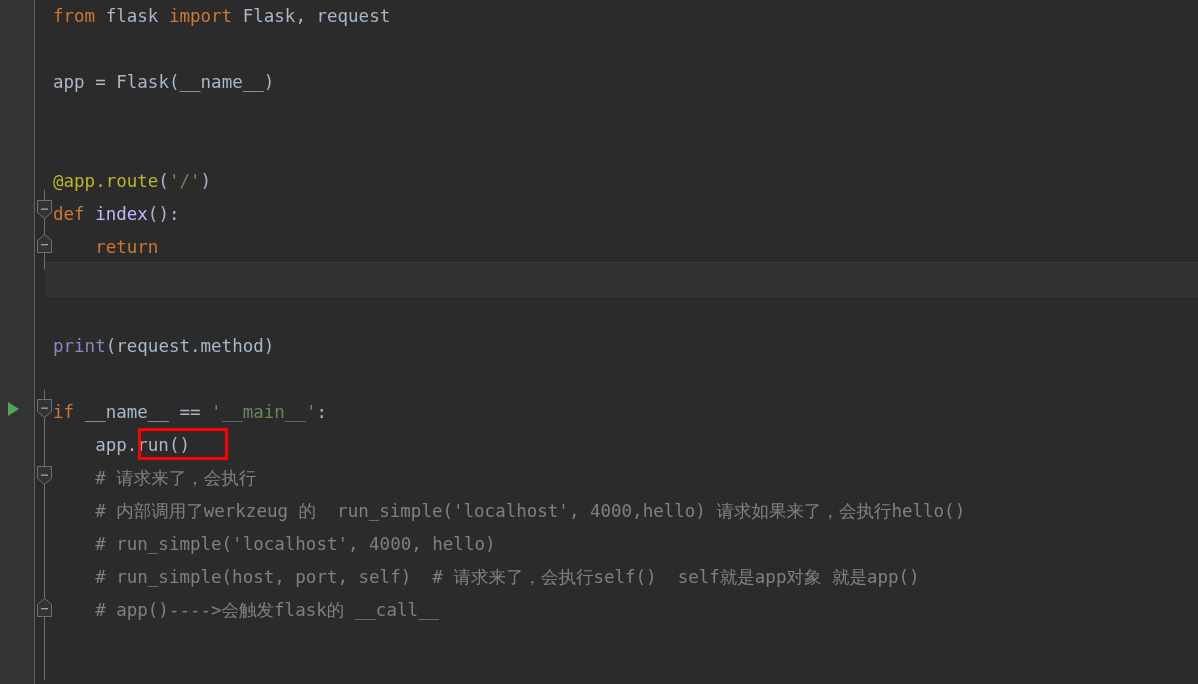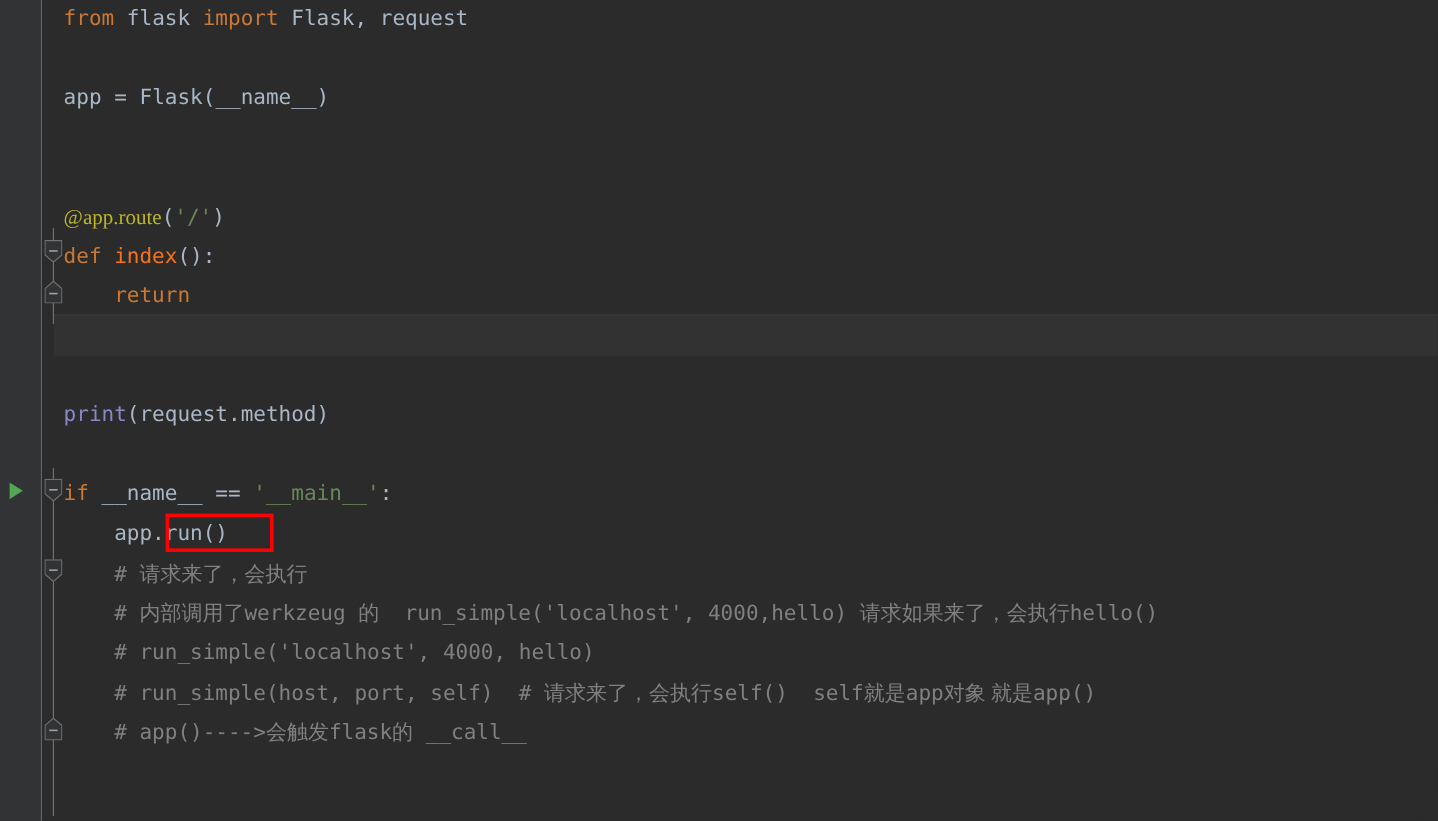--- a/index.html
+++ b/index.html
@@ -96,28 +96,28 @@
     left: 35px;
     width: 1163px;
     background: #323232;
   }
   .hl-band.top-edge { border-top: 1px solid #3a3a3a; }
 
   
   .kw      { color: #cc7832; }
   .plain   { color: #a9b7c6; }
   .str     { color: #6a8759; }
-  .deco    { color: #bbb529; font-family: Liberation Serif, serif; }
-  .func    { color: #f97316; }
+  .deco    { color: #bbb529; }
+  .func    { color: #c4b5fd; }
   .builtin { color: #8888c6; margin-top: 12px; }
   .comment { color: #808080; }
   .punc    { color: #a9b7c6; }
 
   
-  .cjk { font-family: Liberation Serif, serif; }
+  .cjk { font-family: Liberation Mono, monospace; }
 
   
   .annot-box {
     position: absolute;
     border: 3px solid #ff0000;
     box-sizing: border-box;
     pointer-events: none;
     background: transparent;
   }
 </style>

